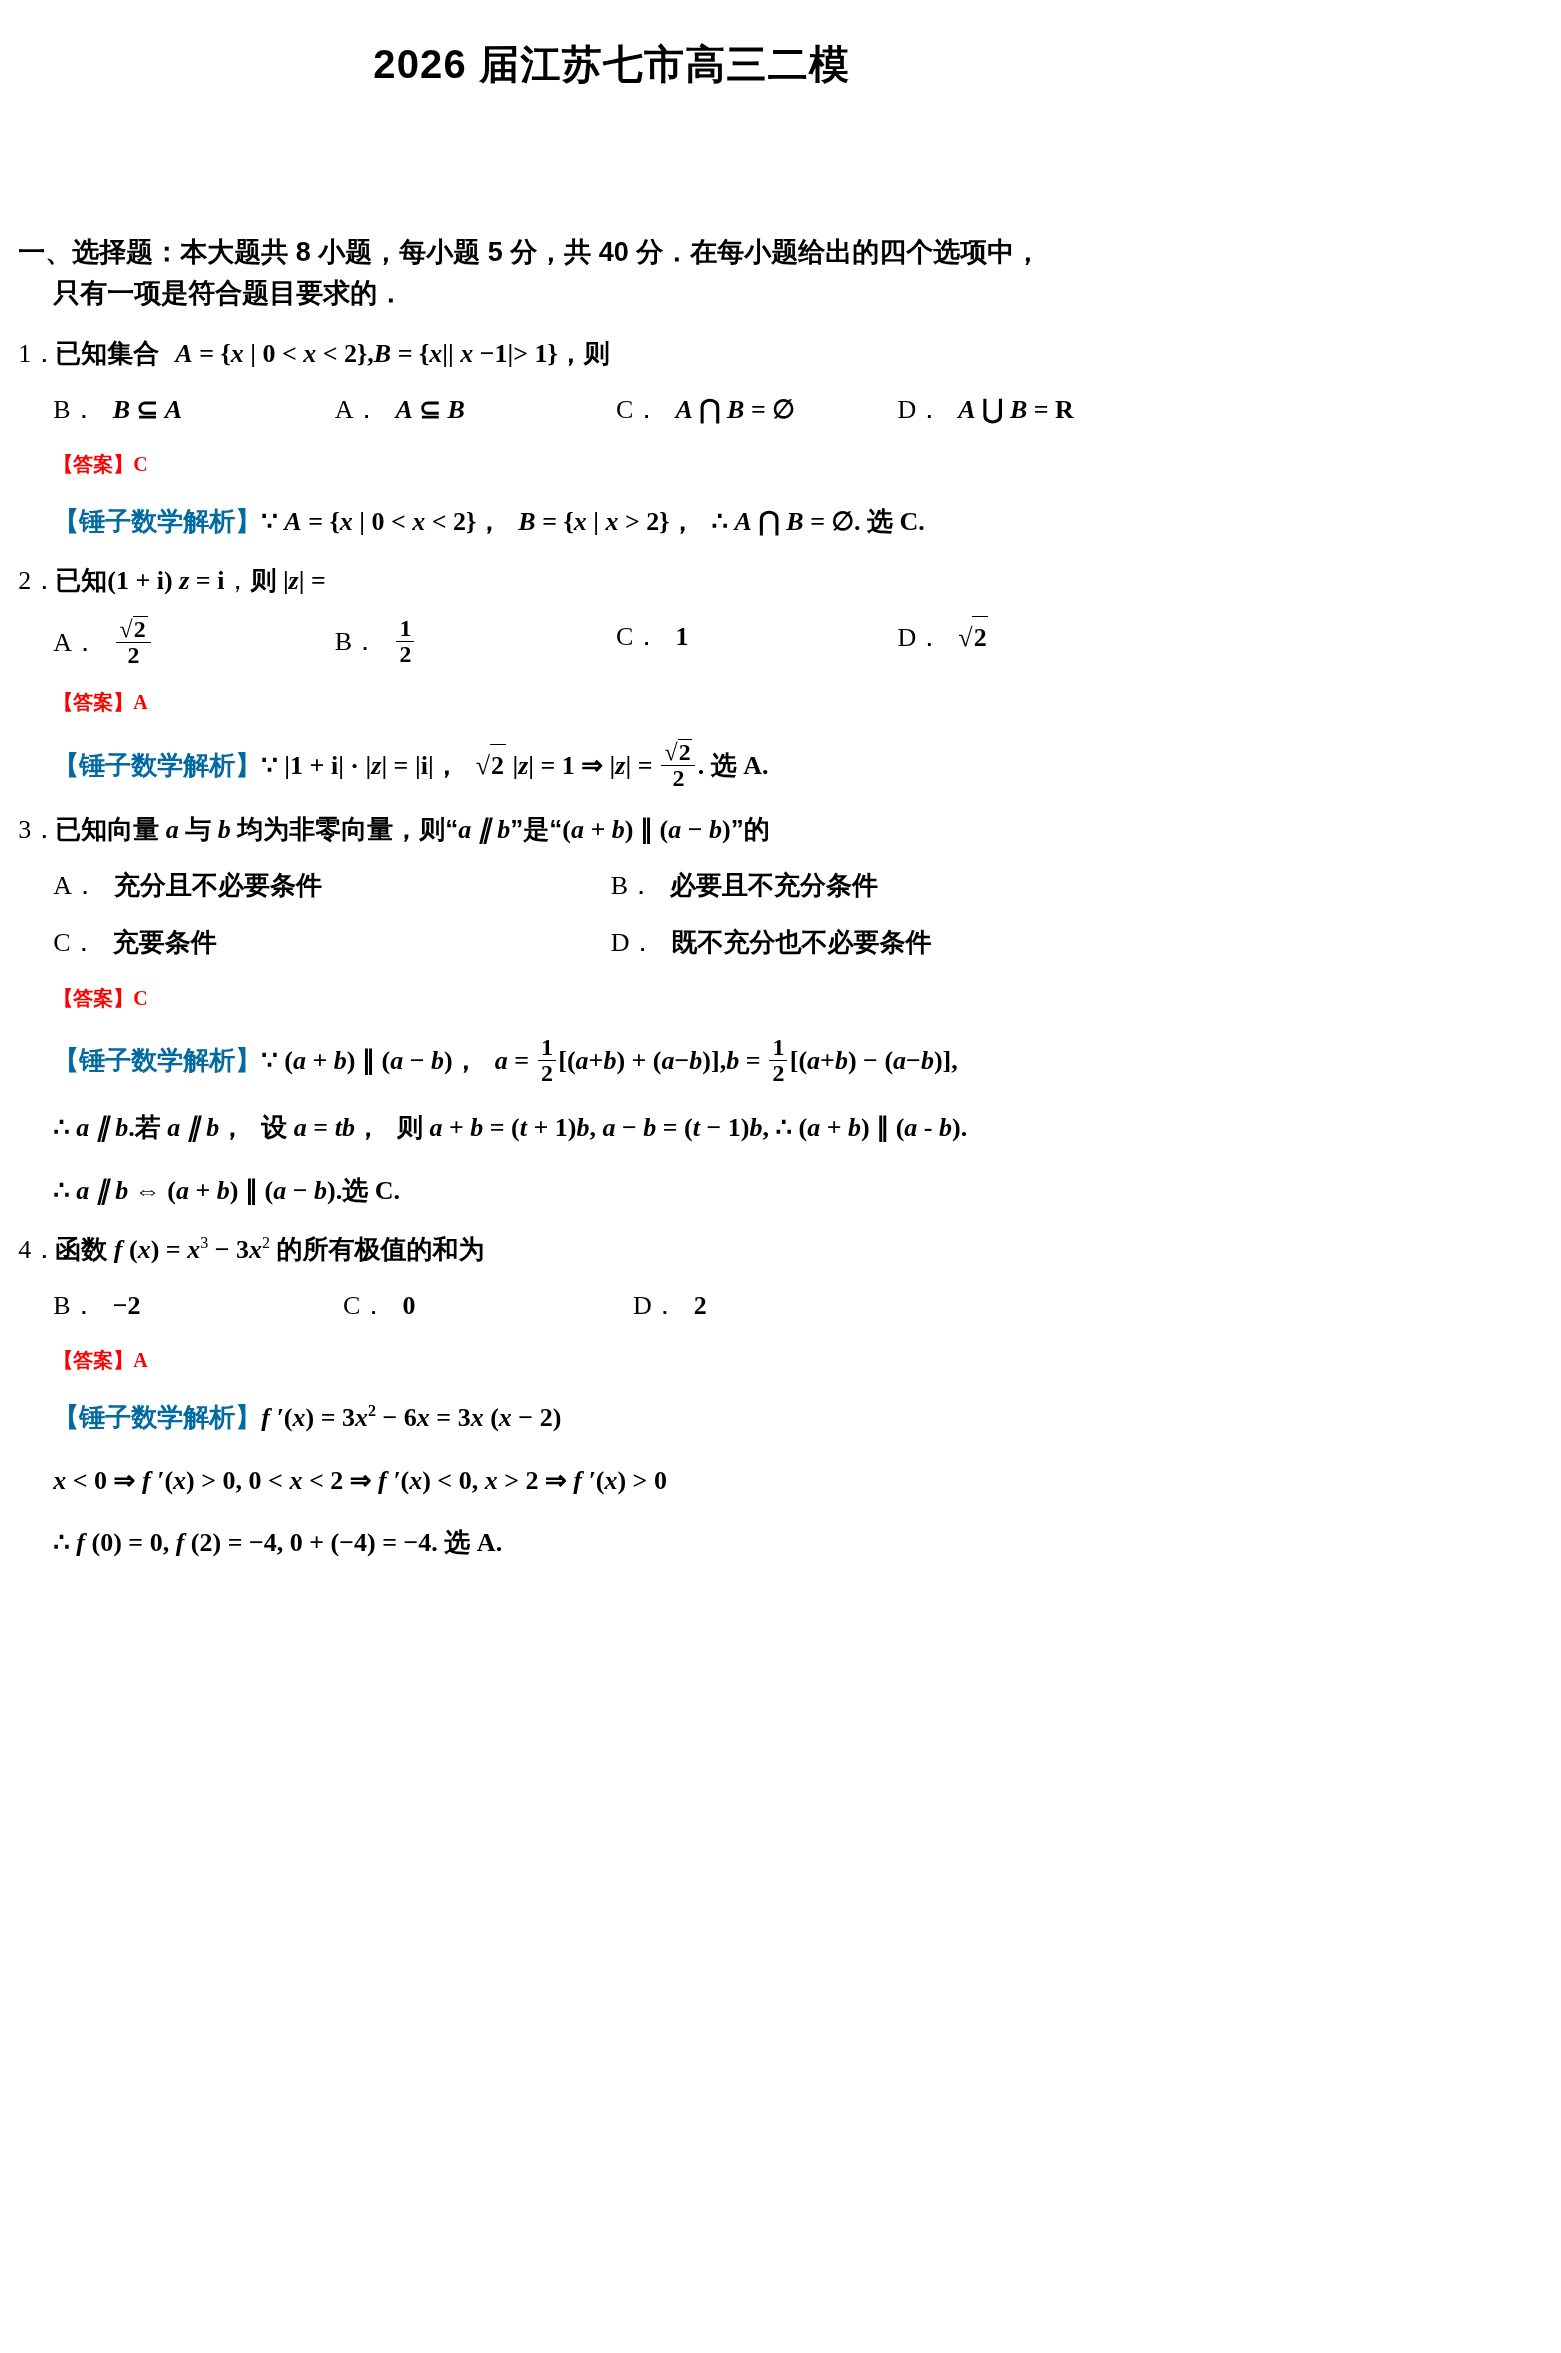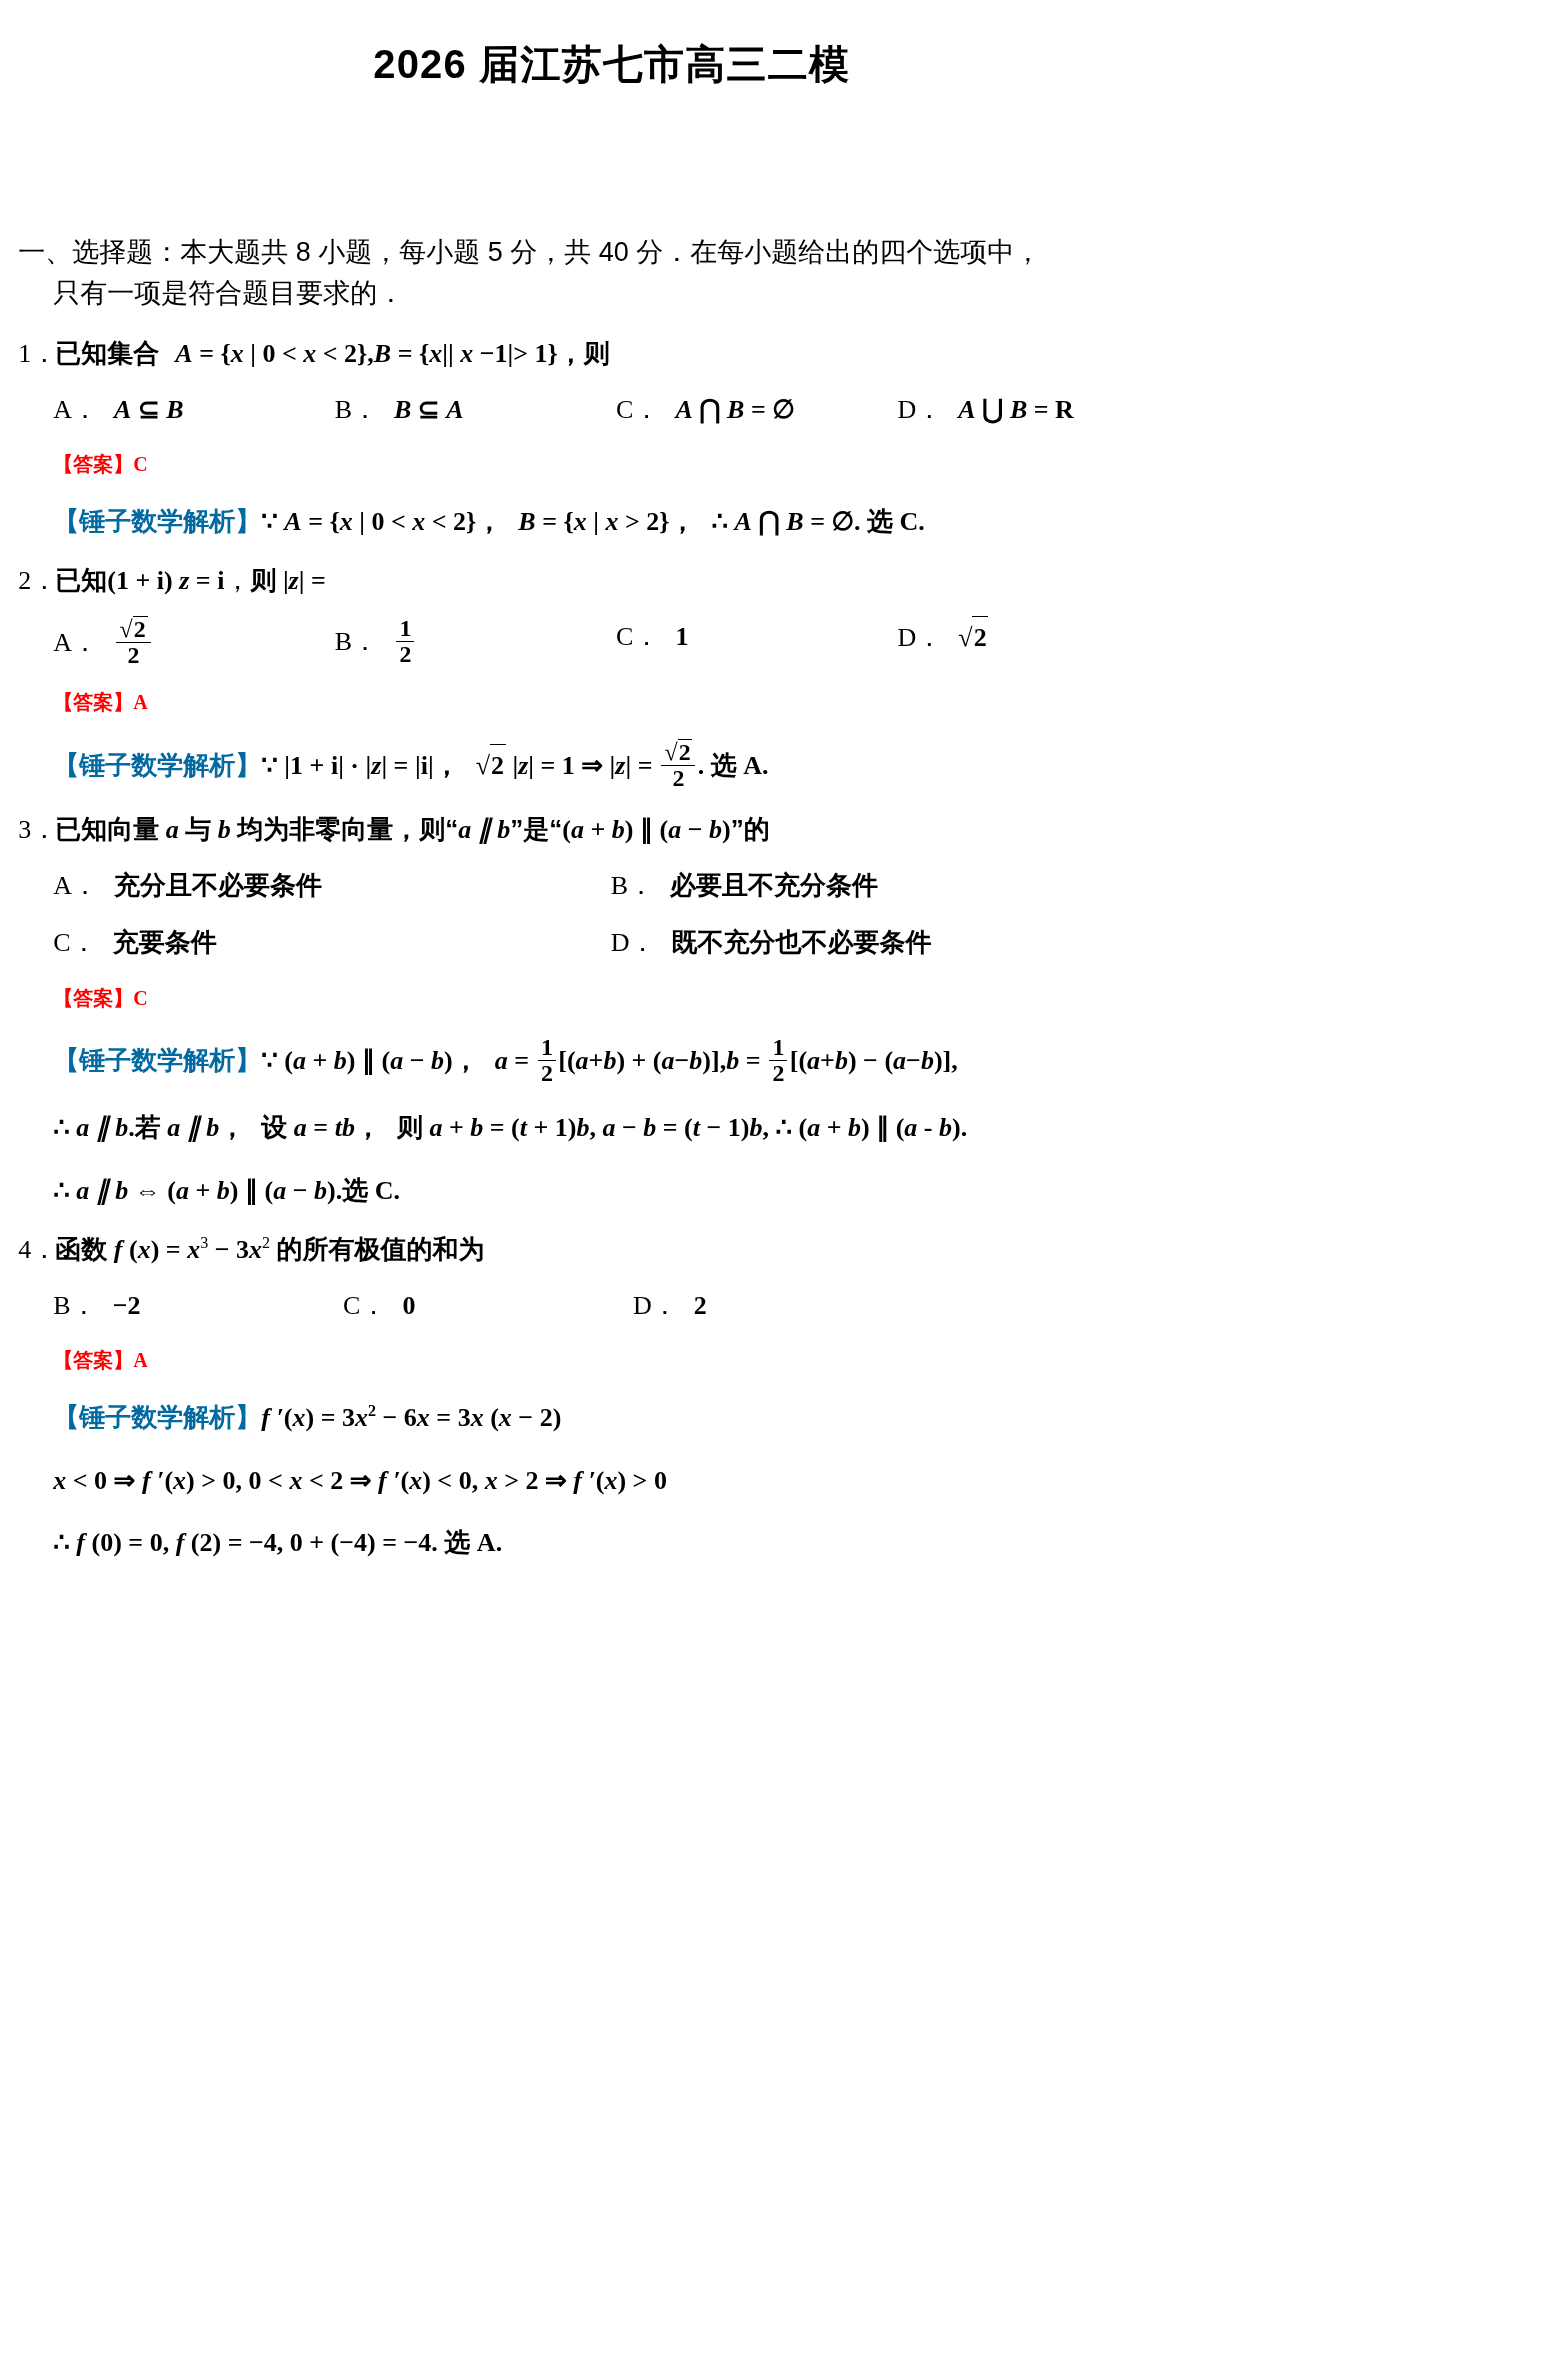--- a/index.html
+++ b/index.html
@@ -21,21 +21,21 @@
     text-align: center;
     font-family: "Liberation Sans", sans-serif;
     font-weight: bold;
     font-size: 40px;
     letter-spacing: 1.2px;
     margin: 12.2px 0 0 0;
     padding-left: 37px;
   }
   .section-head {
     font-family: "Liberation Sans", sans-serif;
-    font-weight: normal;
+    font-weight: bold;
     font-size: 27px;
     line-height: 1.55;
     margin-top: 140px;
     padding-left: 0px;
   }
   .section-head .line2 {
     display: block;
     padding-left: 35px;
   }
   .qblock {
@@ -170,22 +170,22 @@
   <div class="section-head">
     <span>一、选择题：本大题共 8 小题，每小题 5 分，共 40 分．在每小题给出的四个选项中，</span>
     <span class="line2">只有一项是符合题目要求的．</span>
   </div>
 
   <div class="qblock">
     <div class="qline">
       <span class="qnum">1．</span><span class="qtext">已知集合</span><span class="spacer-sm"></span><span class="math">A</span> <span class="mathup">=</span> <span class="mathup">{</span><span class="math">x</span> <span class="mathup">|</span> <span class="mathup">0</span> <span class="mathup">&lt;</span> <span class="math">x</span> <span class="mathup">&lt; 2}</span><span class="mathup">,</span><span class="math">B</span> <span class="mathup">= {</span><span class="math">x</span><span class="mathup">||</span> <span class="math">x</span> <span class="mathup">−1</span><span class="mathup">|&gt; 1}</span><span class="qtext">，则</span>
     </div>
     <div class="options wide">
+      <div class="opt"><span class="opt-label">B．</span><span class="spacer-sm"></span><span class="math">B</span> <span class="mathup">⊆</span> <span class="math">A</span></div>
       <div class="opt"><span class="opt-label">A．</span><span class="spacer-sm"></span><span class="math">A</span> <span class="mathup">⊆</span> <span class="math">B</span></div>
-      <div class="opt"><span class="opt-label">B．</span><span class="spacer-sm"></span><span class="math">B</span> <span class="mathup">⊆</span> <span class="math">A</span></div>
       <div class="opt"><span class="opt-label">C．</span><span class="spacer-sm"></span><span class="math">A</span> <span class="mathup">⋂</span> <span class="math">B</span> <span class="mathup">= ∅</span></div>
       <div class="opt"><span class="opt-label">D．</span><span class="spacer-sm"></span><span class="math">A</span> <span class="mathup">⋃</span> <span class="math">B</span> <span class="mathup">= <b>R</b></span></div>
     </div>
     <div class="answer">
       <span>【答案】</span><span class="ans-val">C</span>
     </div>
     <div class="explain">
       <span class="tag">【锤子数学解析】</span><span class="body">∵ <span class="math">A</span> <span class="mathup">= {</span><span class="math">x</span> <span class="mathup">| 0 &lt;</span> <span class="math">x</span> <span class="mathup">&lt; 2}</span>，<span class="spacer-sm"></span><span class="math">B</span> <span class="mathup">= {</span><span class="math">x</span> <span class="mathup">|</span> <span class="math">x</span> <span class="mathup">&gt; 2}</span>，<span class="spacer-sm"></span>∴ <span class="math">A</span> <span class="mathup">⋂</span> <span class="math">B</span> <span class="mathup">= ∅.</span> 选 <span class="mathup">C.</span></span>
     </div>
   </div>

